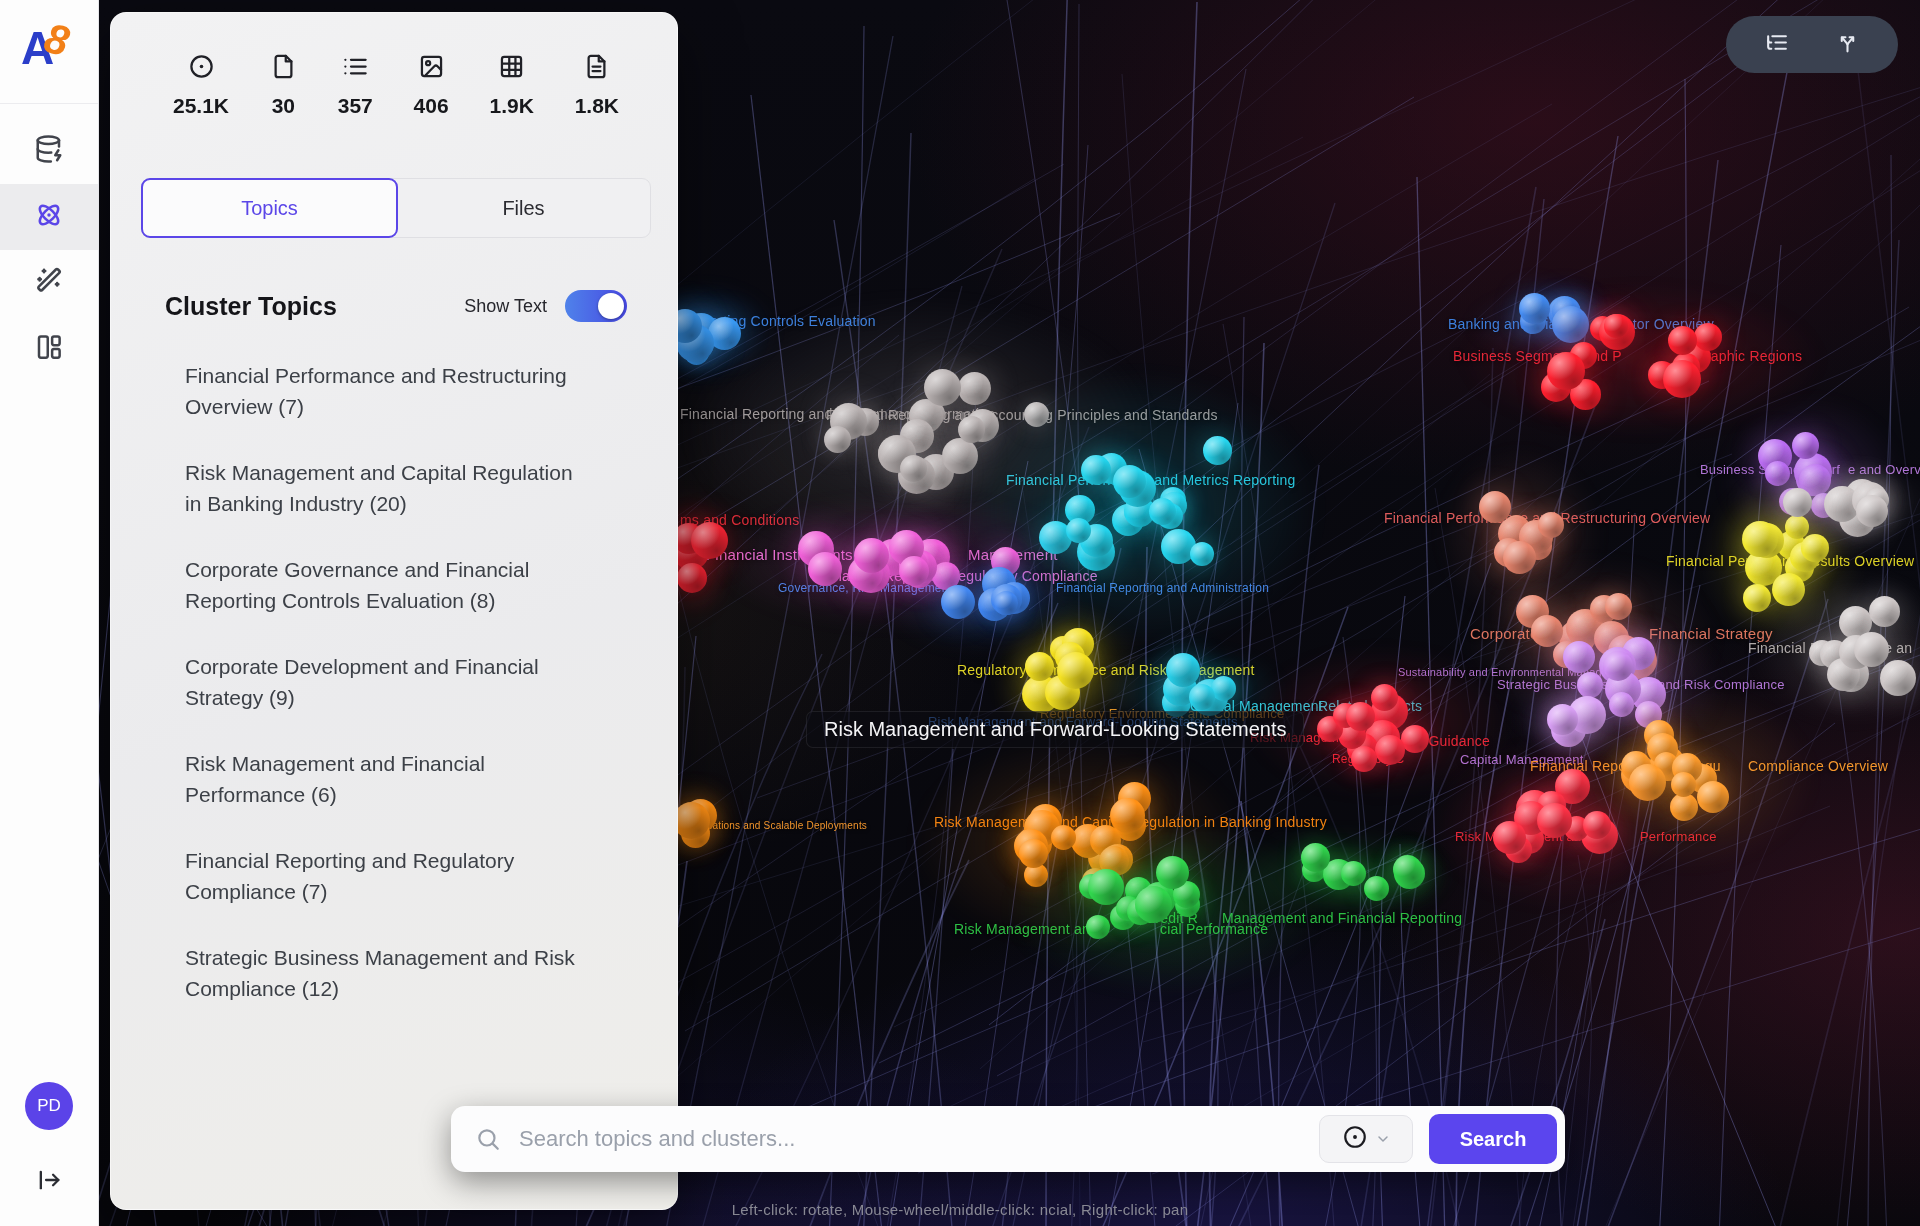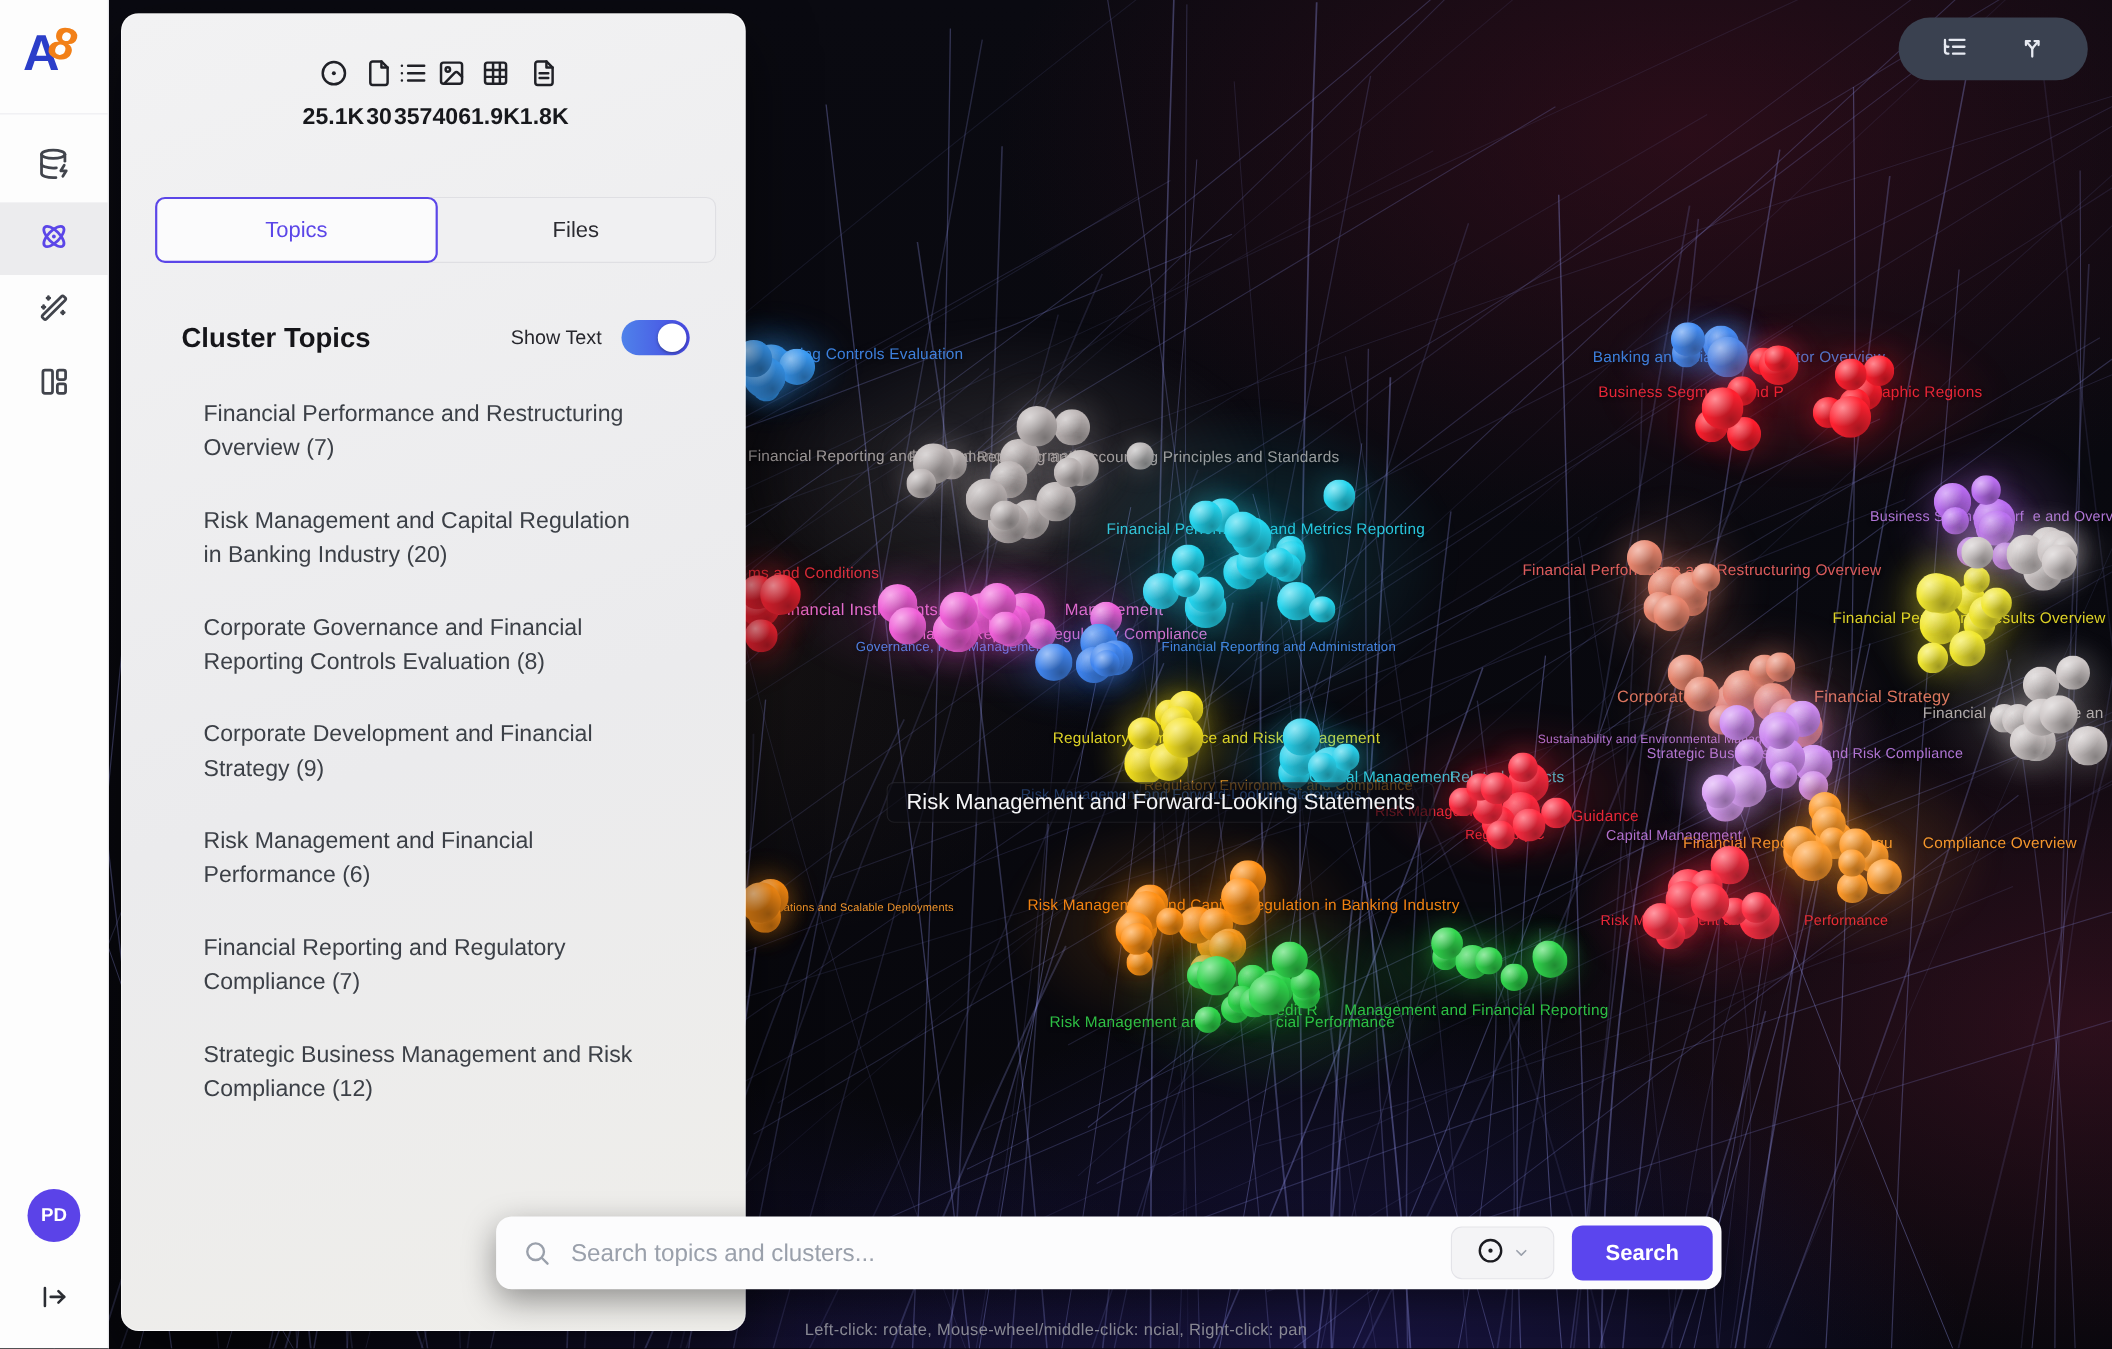--- a/index.html
+++ b/index.html
@@ -35,30 +35,30 @@
   .logo{position:relative;width:60px;height:58px}
   .logo-a{position:absolute;left:2px;top:2px;font-size:46px;font-weight:800;color:#2b3ec9;line-height:1}
   .logo-8{position:absolute;left:26px;top:-4px;font-size:42px;font-weight:800;color:#f28018;
     font-style:italic;transform:rotate(14deg);line-height:1}
   .nav{margin-top:14px;width:100%}
   .nav-item{width:100%;height:66px;display:flex;align-items:center;justify-content:center;color:#41444c;cursor:pointer}
   .nav-item.active{background:#ececee;color:#5b46e8}
   .nav-item svg{width:30px;height:30px}
   .sidebar-bottom{margin-top:auto;display:flex;flex-direction:column;align-items:center;gap:36px;padding-bottom:28px}
   .avatar{width:48px;height:48px;border-radius:50%;background:#5b43e8;color:#fff;font-size:17px;
-    font-weight:700;display:flex;align-items:center;justify-content:center;cursor:pointer}
+    font-weight:400;display:flex;align-items:center;justify-content:center;cursor:pointer}
   .logout{color:#2b2d33;cursor:pointer}
   .logout svg{width:28px;height:28px}
 
   
   #panel{position:absolute;left:110px;top:12px;width:568px;height:1198px;box-sizing:border-box;
     background:linear-gradient(160deg,#f2f2f3,#ebebed 55%,#efeeea);border-radius:16px;
     border:1px solid rgba(255,255,255,.55);box-shadow:0 24px 60px rgba(0,0,0,.5);
     z-index:5;padding:40px 50px 0 54px;overflow:hidden}
-  .stats{display:flex;justify-content:center;padding:0 8px}
+  .stats{display:flex;justify-content:space-between;padding:0 8px}
   .stat{display:flex;flex-direction:column;align-items:center;gap:10px;color:#202127}
   .stat svg{width:27px;height:27px}
   .stat-value{font-size:21px;font-weight:600;color:#17181c}
   .tabs{margin:60px -24px 0 -24px;display:flex;background:#f0f0f2;border:1px solid #dfdfe3;border-radius:9px;height:58px}
   .tab{flex:1;display:flex;align-items:center;justify-content:center;font-size:20px;color:#2b2b31;cursor:pointer}
   .tab.active{border:2px solid #5b46e8;border-radius:9px;background:#fbfbfc;color:#5b46e8;margin:-1px;font-weight:500}
   .list-header{margin-top:52px;display:flex;align-items:center}
   .list-title{font-size:25px;font-weight:700;color:#151519}
   .show-text-label{margin-left:auto;font-size:18px;color:#26262c;margin-right:18px}
   .toggle{width:62px;height:32px;border-radius:16px;background:#c9c9cf;position:relative;cursor:pointer;flex:none}

